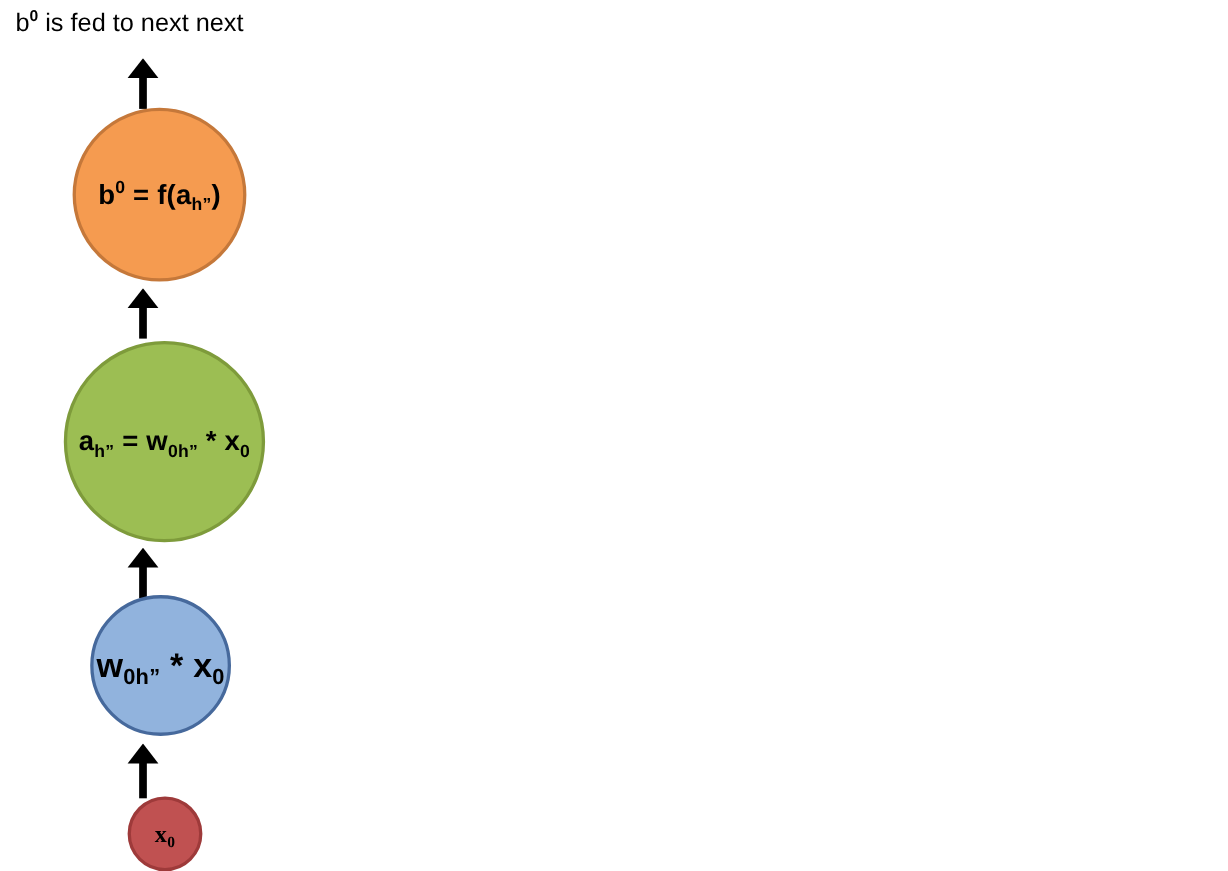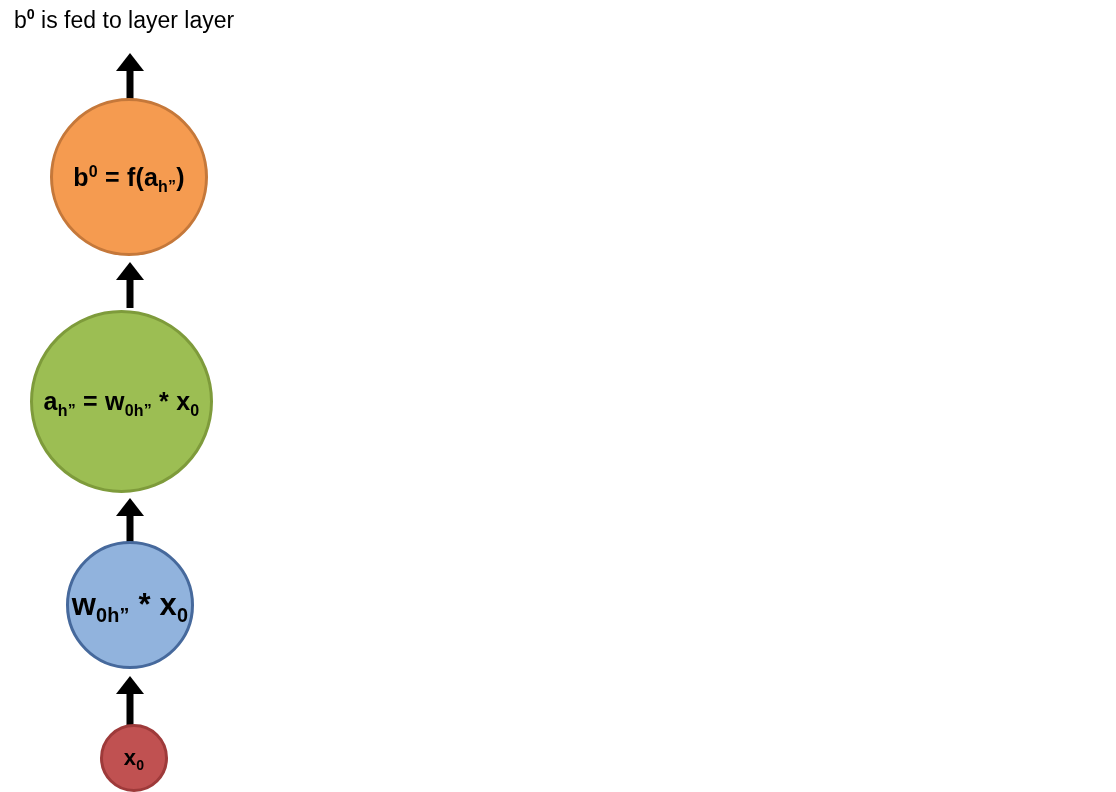--- a/index.html
+++ b/index.html
@@ -35,20 +35,21 @@
 
   
   .node {
     position: absolute;
     border-radius: 50%;
     box-sizing: border-box;
     display: flex;
     align-items: center;
     justify-content: center;
     text-align: center;
+    margin-left: 16px;
   }
   .node .node-label {
     font-weight: bold;
     color: #000000;
     white-space: nowrap;
     letter-spacing: 0.2px;
   }
   .sup {
     font-size: 0.64em;
     vertical-align: super;
@@ -67,21 +68,21 @@
     left: 50px;
     top: 98px;
     width: 158px;
     height: 158px;
     background: #F59B50;
     border: 3px solid #C5783A;
   }
   #node-output .node-label { font-size: 25px; }
 
   #node-activation {
-    left: 30px;
+    left: 42px;
     top: 310px;
     width: 183px;
     height: 183px;
     background: #9CBE53;
     border: 3px solid #7E9B3B;
   }
   #node-activation .node-label { font-size: 25px; }
 
   #node-product {
     left: 66px;
@@ -94,36 +95,36 @@
   #node-product .node-label { font-size: 31px; }
 
   #node-input {
     left: 100px;
     top: 724px;
     width: 68px;
     height: 68px;
     background: #C05151;
     border: 3px solid #9E3A3A;
   }
-  #node-input .node-label { font-size: 22px; }
+  #node-input .node-label { font-size: 22px; font-family: Liberation Serif, serif; }
 
   
   .arrow {
     position: absolute;
   }
   #arrow-top     { left: 110px; top: 53px;  width: 40px; height: 46px; }
   #arrow-upper   { left: 110px; top: 262px; width: 40px; height: 46px; }
   #arrow-middle  { left: 110px; top: 498px; width: 40px; height: 46px; }
   #arrow-lower   { left: 110px; top: 676px; width: 40px; height: 50px; }
 </style>
 </head>
 <body>
 
 <div id="caption">
-  <span>b</span><span class="sup">0</span><span> is fed to layer layer</span>
+  <span>b</span><span class="sup">0</span><span> is fed to next next</span>
 </div>
 
 <div class="arrow" id="arrow-top">
   <svg width="40" height="46" viewBox="0 0 40 46" aria-hidden="true">
     <g fill="#000000">
       <rect x="16.5" y="14" width="7" height="32"></rect>
       <polygon points="20,0 34,18 6,18"></polygon>
     </g>
   </svg>
 </div>

